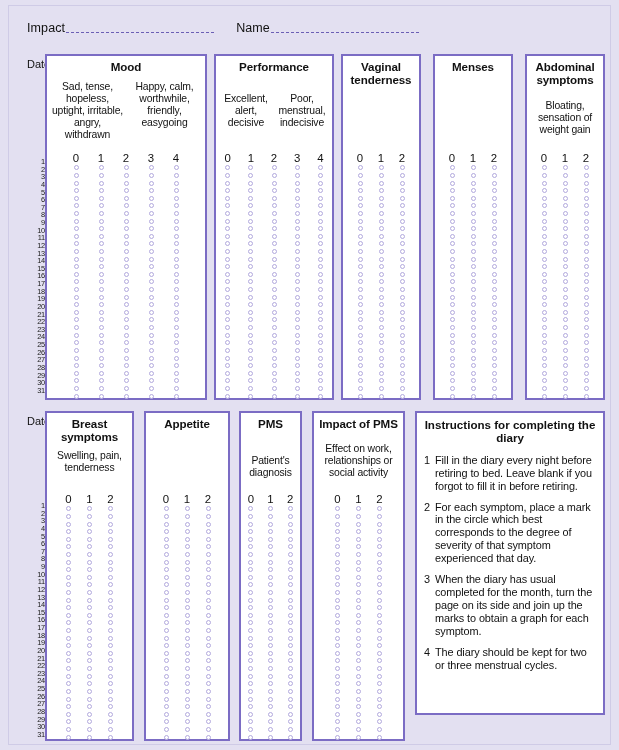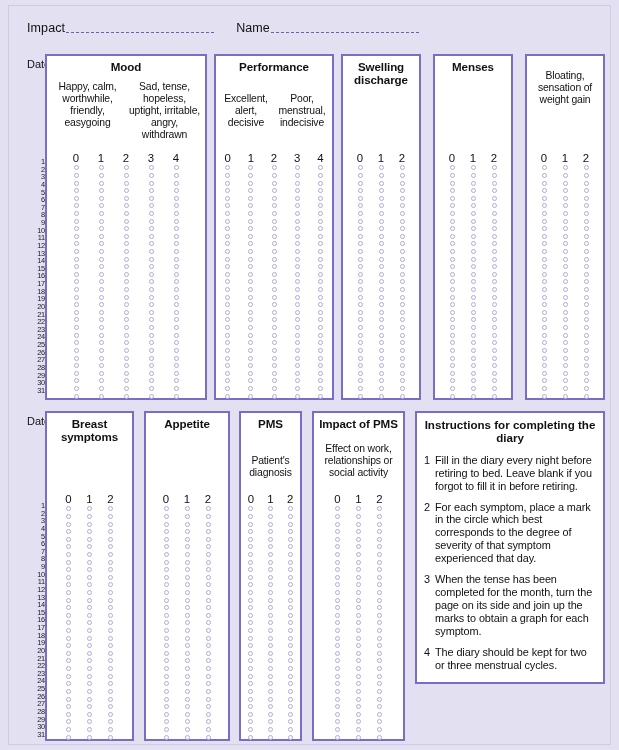--- a/index.html
+++ b/index.html
@@ -166,22 +166,22 @@
       <div>27</div>
       <div>28</div>
       <div>29</div>
       <div>30</div>
       <div>31</div>
     </div>
 
   <div class="panel" id="p-mood" style="left:36px;top:48px;width:162px;height:346px;">
     <div class="ptitle">Mood</div>
     <div class="pdesc two">
+      <div>Sad, tense, hopeless, uptight, irritable, angry, withdrawn</div>
       <div>Happy, calm, worthwhile, friendly, easygoing</div>
-      <div>Sad, tense, hopeless, uptight, irritable, angry, withdrawn</div>
     </div>
     <div class="scale" id="sc-mood" style="top:96px;">
         <span style="width: 25px;">0</span>
         <span style="width: 25px;">1</span>
         <span style="width: 25px;">2</span>
         <span style="width: 25px;">3</span>
         <span style="width: 25px;">4</span>
       </div>
     <div class="dategrid" id="g-mood" style="top:108px;">
         <div class="drow">
@@ -1252,21 +1252,21 @@
             <div class="circ"></div>
           </div>
           <div class="cell" style="width: 25px;">
             <div class="circ"></div>
           </div>
         </div>
       </div>
   </div>
 
   <div class="panel" id="p-vag" style="left:332px;top:48px;width:80px;height:346px;">
-    <div class="ptitle">Swelling discharge</div>
+    <div class="ptitle">Vaginal tenderness</div>
     <div class="scale" id="sc-vag" style="top:96px;">
         <span style="width: 21px;">0</span>
         <span style="width: 21px;">1</span>
         <span style="width: 21px;">2</span>
       </div>
     <div class="dategrid" id="g-vag" style="top:108px;">
         <div class="drow">
           <div class="cell" style="width: 21px;">
             <div class="circ"></div>
           </div>
@@ -1956,20 +1956,21 @@
             <div class="circ"></div>
           </div>
           <div class="cell" style="width: 21px;">
             <div class="circ"></div>
           </div>
         </div>
       </div>
   </div>
 
   <div class="panel" id="p-abd" style="left:516px;top:48px;width:80px;height:346px;">
+    <div class="ptitle">Abdominal symptoms</div>
     <div class="pdesc" style="margin-top:14px;">Bloating, sensation of weight gain</div>
     <div class="scale" id="sc-abd" style="top:96px;">
         <span style="width: 21px;">0</span>
         <span style="width: 21px;">1</span>
         <span style="width: 21px;">2</span>
       </div>
     <div class="dategrid" id="g-abd" style="top:108px;">
         <div class="drow">
           <div class="cell" style="width: 21px;">
             <div class="circ"></div>
@@ -2344,20 +2345,21 @@
       <div>26</div>
       <div>27</div>
       <div>28</div>
       <div>29</div>
       <div>30</div>
       <div>31</div>
     </div>
 
   <div class="panel" id="p-breast" style="left:36px;top:405px;width:89px;height:330px;">
     <div class="ptitle">Breast symptoms</div>
+    <div class="pdesc">Swelling, pain, tenderness</div>
     <div class="scale" id="sc-breast" style="top:80px;">
         <span style="width: 21px;">0</span>
         <span style="width: 21px;">1</span>
         <span style="width: 21px;">2</span>
       </div>
     <div class="dategrid" id="g-breast" style="top:92px;">
         <div class="drow">
           <div class="cell" style="width: 21px;">
             <div class="circ"></div>
           </div>
@@ -3752,34 +3754,34 @@
           <div class="cell" style="width: 21px;">
             <div class="circ"></div>
           </div>
           <div class="cell" style="width: 21px;">
             <div class="circ"></div>
           </div>
         </div>
       </div>
   </div>
 
-  <div class="panel" id="p-instr" style="left:406px;top:405px;width:190px;height:273px;">
+  <div class="panel" id="p-instr" style="left:406px;top:405px;width:190px;height:304px;">
     <div class="instr-title">Instructions for completing the diary</div>
     <div class="instr-list" id="instr-list">
         <div class="instr-item">
           <div class="instr-num">1</div>
           <div class="instr-txt">Fill in the diary every night before retiring to bed.  Leave blank if you forgot to fill it in before retiring.</div>
         </div>
         <div class="instr-item">
           <div class="instr-num">2</div>
           <div class="instr-txt">For each symptom, place a mark in the circle which best corresponds to the degree of severity of that symptom experienced that day.</div>
         </div>
         <div class="instr-item">
           <div class="instr-num">3</div>
-          <div class="instr-txt">When the tense has been completed for the month, turn the page on its side and join up the marks to obtain a graph for each symptom.</div>
+          <div class="instr-txt">When the diary has usual completed for the month, turn the page on its side and join up the marks to obtain a graph for each symptom.</div>
         </div>
         <div class="instr-item">
           <div class="instr-num">4</div>
           <div class="instr-txt">The diary should be kept for two or three menstrual cycles.</div>
         </div>
       </div>
   </div>
 
 </div>
 

